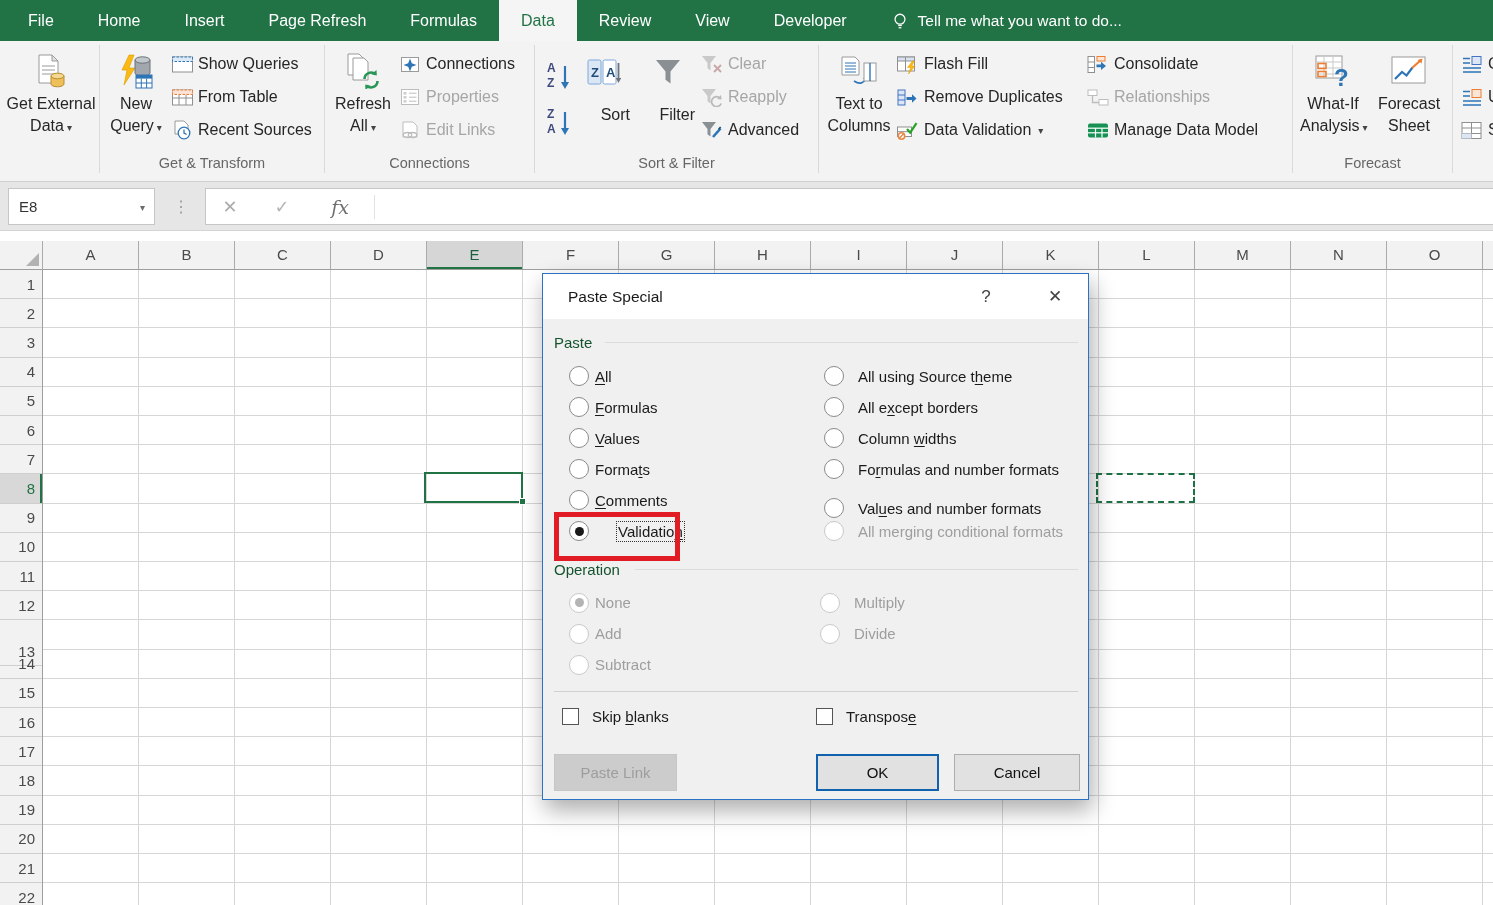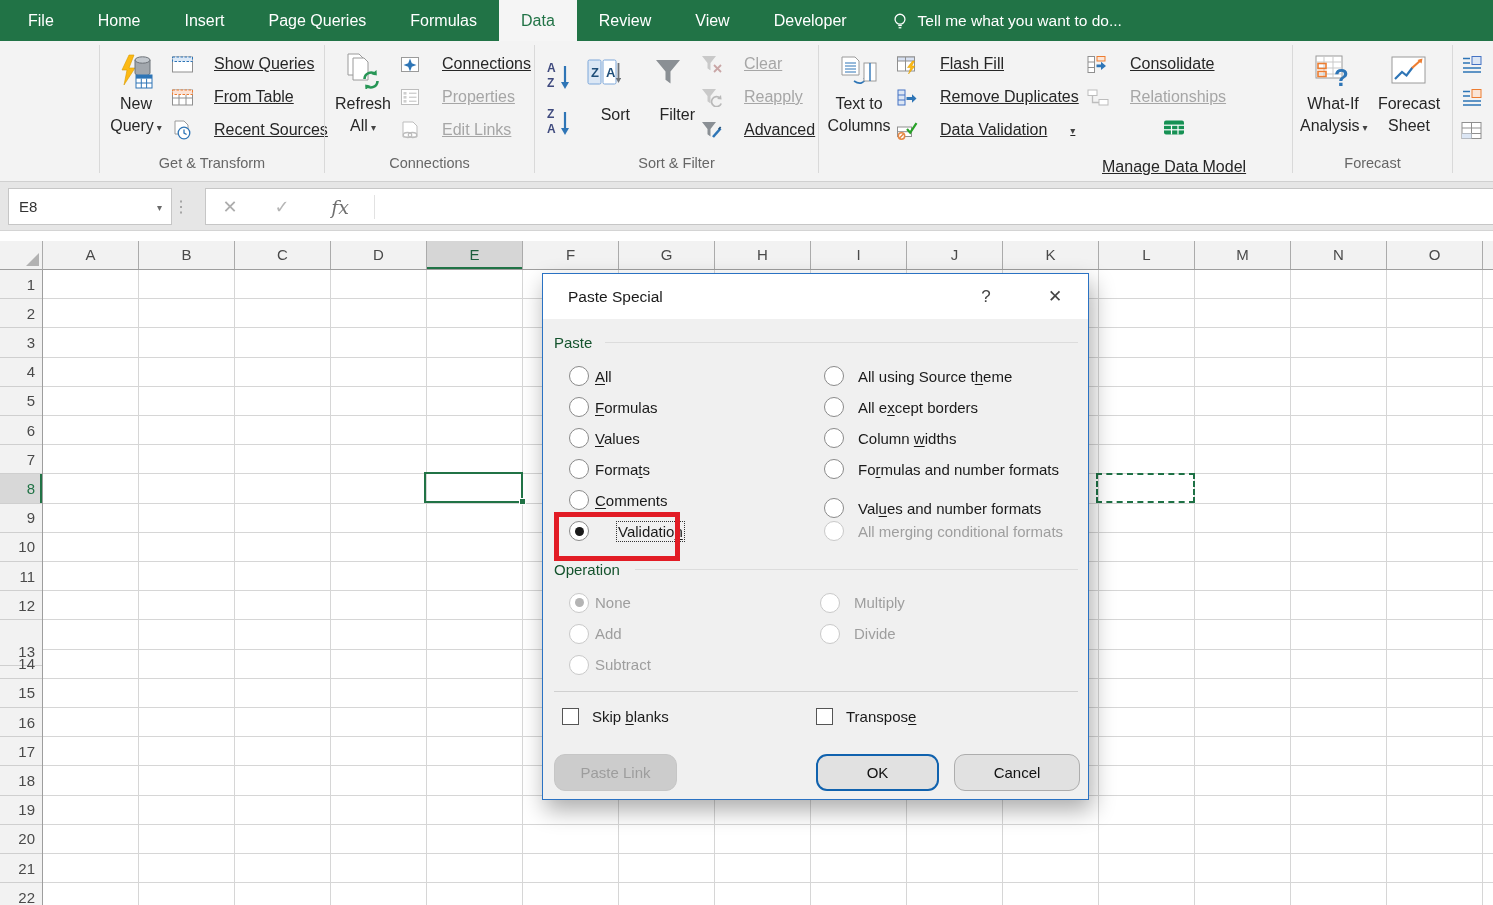--- a/index.html
+++ b/index.html
@@ -20,29 +20,29 @@
   border-bottom:1px solid #d0d0d0; }
 .rsep { position:absolute; top:4px; height:128px; width:1px; background:#d9d9d9; }
 .glabel { position:absolute; top:112px; height:20px; line-height:20px; text-align:center;
   font-size:14.5px; color:#666; }
 .bigbtn { position:absolute; top:2px; height:106px; text-align:center; }
 .bicon { height:46px; display:flex; align-items:flex-end; justify-content:center; }
 .blabel { margin-top:4px; font-size:16px; color:#262626; line-height:22px; white-space:nowrap; }
 .blabel.single { margin-top:15px;text-align:right; }
 .caret { font-size:10px; color:#444; margin-left:3px; }
 .smallcol { position:absolute; }
-.smallbtn { position:absolute; height:28px; display:flex; align-items:center; gap:20px;
-  font-size:16px; color:#262626; white-space:nowrap;text-decoration:underline; }
+.smallbtn { position:absolute; height:28px; display:flex; align-items:center; gap:4px;
+  font-size:16px; color:#262626; white-space:nowrap; }
 .smallbtn.disabled { color:#a6a6a6; }
 .sicon { width:24px; height:22px; flex:none; display:flex; align-items:center; justify-content:center; }
 
 
 .fbar { position:absolute; left:0; top:182px; width:100%; height:49px; background:#e6e6e6;
   border-bottom:1px solid #d4d4d4; }
-.namebox { position:absolute; left:8px; top:6px; width:164px; height:37px; background:#fff;
+.namebox { position:absolute; left:8px; top:6px; width:147px; height:37px; background:#fff;
   border:1px solid #c6c6c6; font-size:15px; color:#333; display:flex; align-items:center;
   padding-left:10px; }
 .namecaret { position:absolute; right:9px; top:13px; font-size:10px; color:#6a6a6a; }
 .dots { position:absolute; left:170px; top:6px; width:22px; height:37px; color:#9a9a9a;
   font-size:16px; display:flex; align-items:center; justify-content:center; }
 .fxbar { position:absolute; left:205px; top:6px; right:0; height:37px; background:#fff;
   border:1px solid #c6c6c6; border-right:none; }
 .fxbtn { position:absolute; top:0; height:35px; display:flex; align-items:center; justify-content:center; }
 .fxX { left:0; width:48px; color:#adadad; font-size:18px; }
 .fxC { left:52px; width:48px; color:#b5b5b5; font-size:18px; }
@@ -103,55 +103,72 @@
 .olabel { font-size:15px; color:#1a1a1a; }
 .olabel u { text-decoration:underline; text-underline-offset:2px; }
 .optrow.dis .olabel { color:#9e9e9e; }
 .olabel.focus { outline:1px dotted #333; outline-offset:1px; }
 .redbox { position:absolute; left:11px; top:238px; width:126px; height:49px;
   border:5px solid #e21c25; z-index:5; }
 .dsep { position:absolute; left:11px; top:417px; width:524px; height:1px; background:#d0d0d0; }
 .cbrow { position:absolute; top:433px; height:19px; display:flex; align-items:center; gap:13px; }
 .cbox { width:17px; height:17px; border:1px solid #555; background:#fff; flex:none; }
 .dbtn { position:absolute; top:480px; height:37px; display:flex; align-items:center; justify-content:center;
-  font-size:15px;border-radius:11px; }
+  font-size:15px; }
 .btn-pastelink { left:11px; width:123px; background:#ccc; border:1px solid #c6c6c6; color:#9d9d9d; }
 .btn-ok { left:273px; width:123px; background:#e1e1e1; border:2px solid #1062ae; color:#111; }
 .btn-cancel { left:411px; width:126px; background:#e1e1e1; border:1px solid #adadad; color:#111; }
 svg text { font-family:"Liberation Sans",sans-serif; }
 </style>
 </head>
 <body>
 
 <div id="app">
 
   <div class="tabbar">
     <div id="tabstrip" style="display:flex;align-items:stretch;">
         <div class="tab">File</div>
         <div class="tab">Home</div>
         <div class="tab">Insert</div>
-        <div class="tab">Page Queries</div>
+        <div class="tab">Page Refresh</div>
         <div class="tab">Formulas</div>
         <div class="tab active">Data</div>
         <div class="tab">Review</div>
         <div class="tab">View</div>
         <div class="tab">Developer</div>
       </div>
     <div class="tellme">
       <svg class="bulb" viewBox="0 0 20 20">
         <circle cx="10" cy="8" r="5.5" fill="none" stroke="#fff" stroke-width="1.4"></circle>
         <line x1="8" y1="15" x2="12" y2="15" stroke="#fff" stroke-width="1.4"></line>
         <line x1="8.5" y1="17.5" x2="11.5" y2="17.5" stroke="#fff" stroke-width="1.4"></line>
       </svg>
       <span>Tell me what you want to do...</span>
     </div>
   </div>
 
   <div class="ribbon">
 
+    <div class="bigbtn" style="left:6px;width:90px;">
+      <div class="bicon">
+        <svg width="34" height="36" viewBox="0 0 34 36">
+          <path d="M5 2 h13 l6 6 v22 h-19 z" fill="#fff" stroke="#9a9a9a"></path>
+          <path d="M18 2 l6 6 h-6 z" fill="#e3e3e3" stroke="#9a9a9a"></path>
+          <g stroke="#9a9a9a">
+              <line x1="8" y1="13" x2="21" y2="13"></line>
+              <line x1="8" y1="17" x2="21" y2="17"></line>
+              <line x1="8" y1="21" x2="21" y2="21"></line>
+            </g>
+          <path d="M17 23 v8 a6.5 2.8 0 0 0 13 0 v-8" fill="#eec05a" stroke="#b98c30"></path>
+          <ellipse cx="23.5" cy="23" rx="6.5" ry="2.8" fill="#f4d88f" stroke="#b98c30"></ellipse>
+        </svg>
+      </div>
+      <div class="blabel"><span>Get External</span><br>
+      <span>Data</span><span class="caret">▾</span></div>
+    </div>
     <div class="rsep" style="left:99px"></div>
 
     <div class="bigbtn" style="left:103px;width:66px;">
       <div class="bicon">
         <svg width="36" height="36" viewBox="0 0 36 36">
           <path d="M11 2 L4 17 h5 L6 32 L17 15 h-6 L16 2 z" fill="#fdb913" stroke="#d99a00" stroke-width="0.6"></path>
           <path d="M17 7 v13 a7.5 3.2 0 0 0 15 0 v-13" fill="#a2a7ad" stroke="#6d7278"></path>
           <ellipse cx="24.5" cy="7" rx="7.5" ry="3.2" fill="#c2c7cd" stroke="#6d7278"></ellipse>
           <rect x="18" y="22" width="16" height="13" fill="#fff" stroke="#2e75b6"></rect>
           <rect x="18" y="22" width="16" height="3.6" fill="#2e75b6"></rect>
@@ -406,21 +423,21 @@
       <div class="smallbtn disabled" style="left:0;top:42px;">
         <span class="sicon">
           <svg width="22" height="19" viewBox="0 0 22 19">
             <rect x="1" y="2" width="9" height="5.5" fill="#fff" stroke="#bdbdbd"></rect>
             <rect x="12" y="11.5" width="9" height="5.5" fill="#fff" stroke="#bdbdbd"></rect>
             <path d="M5.5 7.5 v7 h6.5" fill="none" stroke="#bdbdbd" stroke-width="1.3"></path>
           </svg>
         </span>
         <span>Relationships</span>
       </div>
-      <div class="smallbtn" style="left:16px;top:75px;flex-direction:column;">
+      <div class="smallbtn" style="left:0;top:75px;">
         <span class="sicon">
           <svg width="22" height="19" viewBox="0 0 22 19">
             <rect x="1" y="2.5" width="20" height="14" rx="2" fill="#169154"></rect>
             <line x1="1" y1="7.2" x2="21" y2="7.2" stroke="#fff" stroke-width="1.2"></line>
             <line x1="1" y1="11.8" x2="21" y2="11.8" stroke="#fff" stroke-width="1.2"></line>
             <line x1="8.5" y1="7.2" x2="8.5" y2="16.5" stroke="#fff" stroke-width="1.2"></line>
             <line x1="15" y1="7.2" x2="15" y2="16.5" stroke="#fff" stroke-width="1.2"></line>
           </svg>
         </span>
         <span>Manage Data Model</span>

